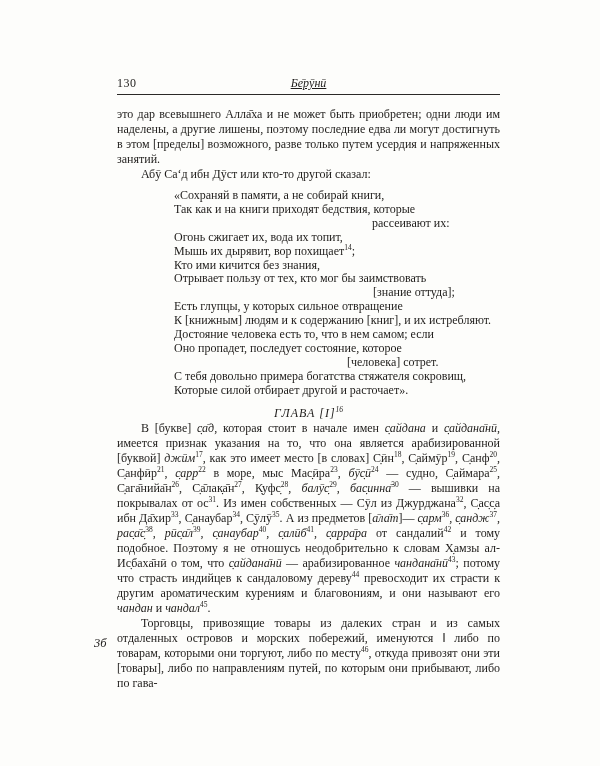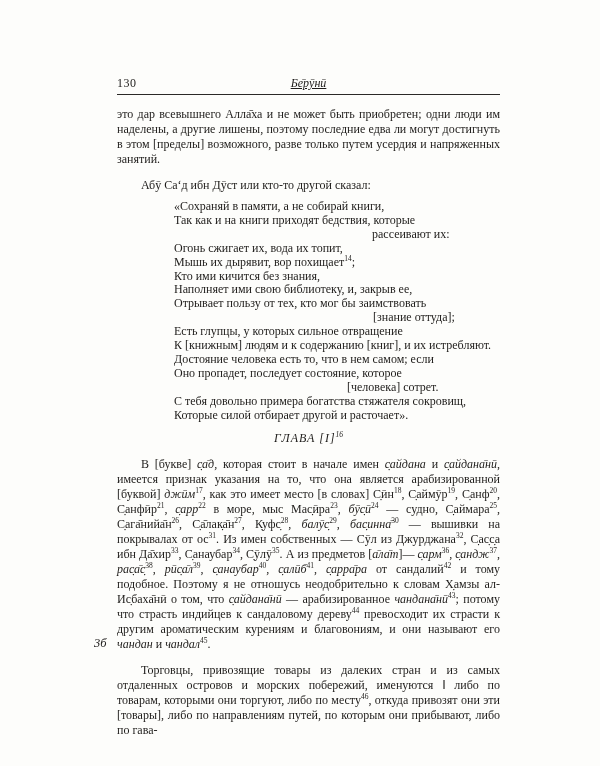--- a/index.html
+++ b/index.html
@@ -49,21 +49,21 @@
   }
   .bodytext {
     margin-top: 12px;
     font-size: 12px;
     line-height: 15px;
   }
   p.para {
     margin: 0;
     text-align: justify;
   }
-  p.para.indent { text-indent: 24px; margin-top: 11px; }
+  p.para.indent { text-indent: 24px; }
   sup {
     font-size: 7.5px;
     line-height: 0;
     vertical-align: baseline;
     position: relative;
     top: -4.5px;
     letter-spacing: 0;
   }
   i { font-style: italic; }
   .poem {
@@ -109,21 +109,20 @@
 
       <p class="para indent"><span>Абӯ Са‘д ибн Дӯст или кто-то другой сказал:</span></p>
 
       <div class="poem">
           <div class="poem-line"><span>«Сохраняй в памяти, а не собирай книги,</span></div>
           <div class="poem-line"><span>Так как и на книги приходят бедствия, которые</span></div>
           <div class="poem-line" style="margin-left: 198px;"><span>рассеивают их:</span></div>
           <div class="poem-line"><span>Огонь сжигает их, вода их топит,</span></div>
           <div class="poem-line"><span>Мышь их дырявит, вор похищает</span><sup>14</sup><span>;</span></div>
           <div class="poem-line"><span>Кто ими кичится без знания,</span></div>
-          <div class="poem-line"><span>Наполняет ими свою библиотеку, и, закрыв ее,</span></div>
           <div class="poem-line"><span>Отрывает пользу от тех, кто мог бы заимствовать</span></div>
           <div class="poem-line" style="margin-left: 199px;"><span>[знание оттуда];</span></div>
           <div class="poem-line"><span>Есть глупцы, у которых сильное отвращение</span></div>
           <div class="poem-line"><span>К [книжным] людям и к содержанию [книг], и их истребляют.</span></div>
           <div class="poem-line"><span>Достояние человека есть то, что в нем самом; если</span></div>
           <div class="poem-line"><span>Оно пропадет, последует состояние, которое</span></div>
           <div class="poem-line" style="margin-left: 173px;"><span>[человека] сотрет.</span></div>
           <div class="poem-line"><span>С тебя довольно примера богатства стяжателя сокровищ,</span></div>
           <div class="poem-line"><span>Которые силой отбирает другой и расточает».</span></div>
         </div>

